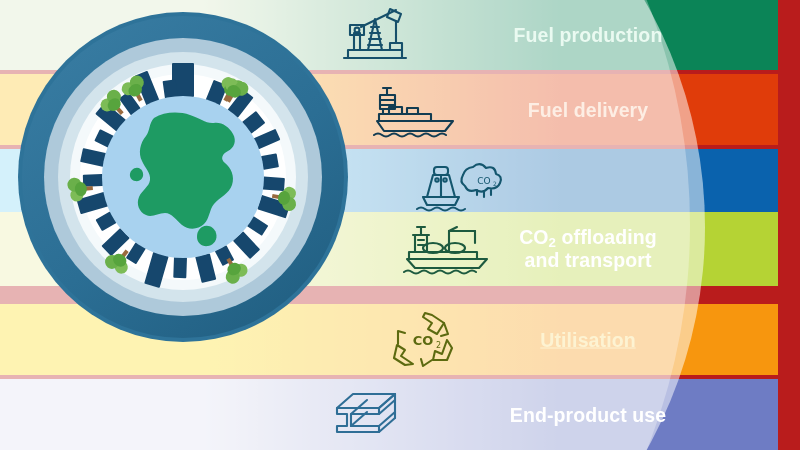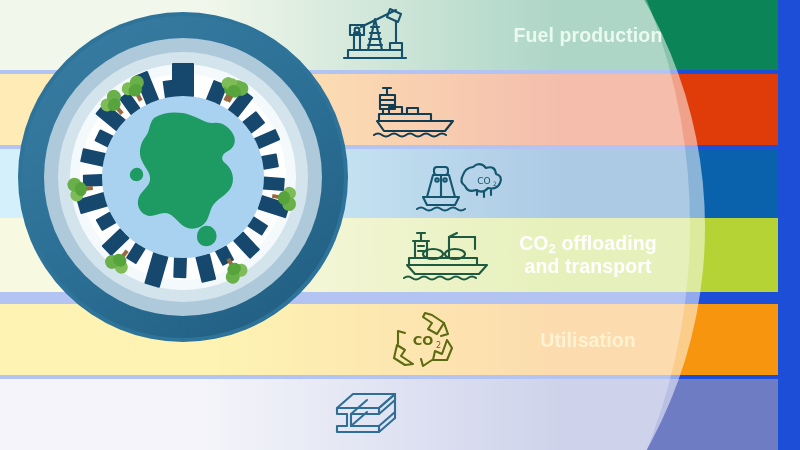--- a/index.html
+++ b/index.html
@@ -2,21 +2,21 @@
 <html><head>
 <meta charset="utf-8">
 <title>CCS Value Chain Infographic</title>
 <style>
   html,body{margin:0;padding:0;}
   body{
     width:800px;height:450px;overflow:hidden;
     font-family:"Liberation Sans","DejaVu Sans",sans-serif;
     background:#d7e8f8;
   }
-  #stage{position:relative;width:800px;height:450px;overflow:hidden;background:#1d4ed8;}
+  #stage{position:relative;width:800px;height:450px;overflow:hidden;background:#b91c1c;}
 
   
   .band{
     position:absolute;
     left:0;
     width:778px;
     display:flex;
     align-items:center;
     overflow:hidden;
   }
@@ -134,20 +134,21 @@
               <rect x="20" y="26" width="13" height="7"></rect>
               <rect x="38" y="27" width="11" height="6"></rect>
               <path d="M14,33 V28"></path>
               <rect x="11" y="14" width="15" height="14"></rect>
               <path d="M11,19 H26 M11,24 H26"></path>
               <path d="M18,14 V7 M14,7 H22"></path>
               <path d="M5,54 q4,-3 8,0 t8,0 t8,0 t8,0 t8,0 t8,0 t8,0 t8,0 t8,0"></path>
             </g>
           </svg>
         </div>
+        <div class="band-label" style="color: rgb(253, 238, 228);">Fuel delivery</div>
       </div>
       <div class="band" style="top: 149px; height: 73px;">
         <div class="band-fill" style="background: linear-gradient(90deg, rgb(127, 212, 242) 0%, rgb(127, 212, 242) 26%, rgb(10, 98, 173) 72%, rgb(10, 98, 173) 100%);"></div>
         <div class="band-icon" style="left: 402px;">
           <svg width="92" height="62" viewBox="0 0 92 62">
             <g fill="none" stroke="#14566e" stroke-width="2.1" stroke-linecap="round" stroke-linejoin="round">
               <path d="M12,42 H48 L44,50 H16 Z"></path>
               <path d="M16,42 L22,20 H38 L44,42"></path>
               <path d="M30,20 V42"></path>
               <rect x="23" y="12" width="14" height="8" rx="3"></rect>
@@ -155,21 +156,21 @@
               <circle cx="34" cy="25" r="1.7"></circle>
               <path d="M6,54 q4,-3 8,0 t8,0 t8,0 t8,0 t8,0 t8,0"></path>
               <path d="M62,12 q7,-6 13,1 q9,-3 10,6 q7,2 4,9 q-3,7 -12,5 q-5,6 -12,2 q-8,3 -11,-4 q-6,-4 -2,-11 q2,-7 10,-8 Z"></path>
               <text x="73" y="29" font-size="9" font-family="DejaVu Sans, sans-serif" fill="#14566e" stroke="none" text-anchor="middle">CO</text>
               <text x="82" y="31" font-size="6" font-family="DejaVu Sans, sans-serif" fill="#14566e" stroke="none">2</text>
               <path d="M66,35 V40 M73,36 V42 M80,35 V40"></path>
             </g>
           </svg>
         </div>
       </div>
-      <div class="band" style="top: 218px; height: 74px;">
+      <div class="band" style="top: 212px; height: 74px;">
         <div class="band-fill" style="background: linear-gradient(90deg, rgb(234, 237, 166) 0%, rgb(234, 237, 166) 26%, rgb(181, 211, 52) 72%, rgb(181, 211, 52) 100%);"></div>
         <div class="band-icon" style="left: 392px;">
           <svg width="96" height="60" viewBox="0 0 96 60">
             <g fill="none" stroke="#1d5a3f" stroke-width="2.1" stroke-linecap="round" stroke-linejoin="round">
               <path d="M8,40 H88 L80,49 H16 Z"></path>
               <path d="M10,40 V33 H78 V40"></path>
               <ellipse cx="34" cy="29" rx="10" ry="5"></ellipse>
               <ellipse cx="56" cy="29" rx="10" ry="5"></ellipse>
               <rect x="16" y="16" width="12" height="17"></rect>
               <path d="M14,16 H30 M22,16 V8 M18,8 H26"></path>
@@ -192,35 +193,36 @@
               <path d="M52,13 L56,24 L49,26"></path>
               <path d="M55,30 L50,44 L43,41 L41,50 L55,50 L60,38 Z"></path>
               <path d="M40,50 L31,56 L29,49"></path>
               <path d="M21,54 L9,46 L13,40 L5,35 L2,48 L13,55 Z"></path>
               <path d="M6,34 L6,21 L13,23"></path>
               <text x="31" y="35" font-size="13" font-weight="bold" font-family="DejaVu Sans, sans-serif" fill="#5c6a10" stroke="none" text-anchor="middle">CO</text>
               <text x="44" y="38" font-size="8" font-family="DejaVu Sans, sans-serif" fill="#5c6a10" stroke="none">2</text>
             </g>
           </svg>
         </div>
-        <div class="band-label" style="color: rgb(253, 243, 210);">Utilisation</div>
+        <div class="band-label" style="color: rgb(253, 243, 210); text-decoration: underline;">Utilisation</div>
       </div>
       <div class="band" style="top: 379px; height: 71px;">
         <div class="band-fill" style="background: linear-gradient(90deg, rgb(223, 224, 240) 0%, rgb(223, 224, 240) 26%, rgb(110, 124, 196) 72%, rgb(110, 124, 196) 100%);"></div>
         <div class="band-icon" style="left: 310px;">
           <svg width="76" height="58" viewBox="0 0 76 58">
             <g fill="none" stroke="#2f6e96" stroke-width="2.1" stroke-linecap="round" stroke-linejoin="round">
               <path d="M10,22 L26,8 H68 L52,22 Z"></path>
               <path d="M10,22 H52 V28 H24 V40 H52 V46 H10 V40 H20 V28 H10 Z"></path>
               <path d="M52,22 L68,8 M52,28 L68,14 M52,40 L68,26 M52,46 L68,32"></path>
               <path d="M68,8 V32"></path>
               <path d="M24,28 L40,14 M24,40 L40,26"></path>
             </g>
           </svg>
         </div>
+        <div class="band-label" style="color: rgb(255, 255, 255);">End-product use</div>
       </div>
     </div>
 
   <div id="veil2"></div>
   <div id="veil"></div>
 
   <div id="globe">
     <div class="ring" id="ring-outer"></div>
     <div class="ring" id="ring-outer-shade"></div>
     <div class="ring" id="ring-mid"></div>

